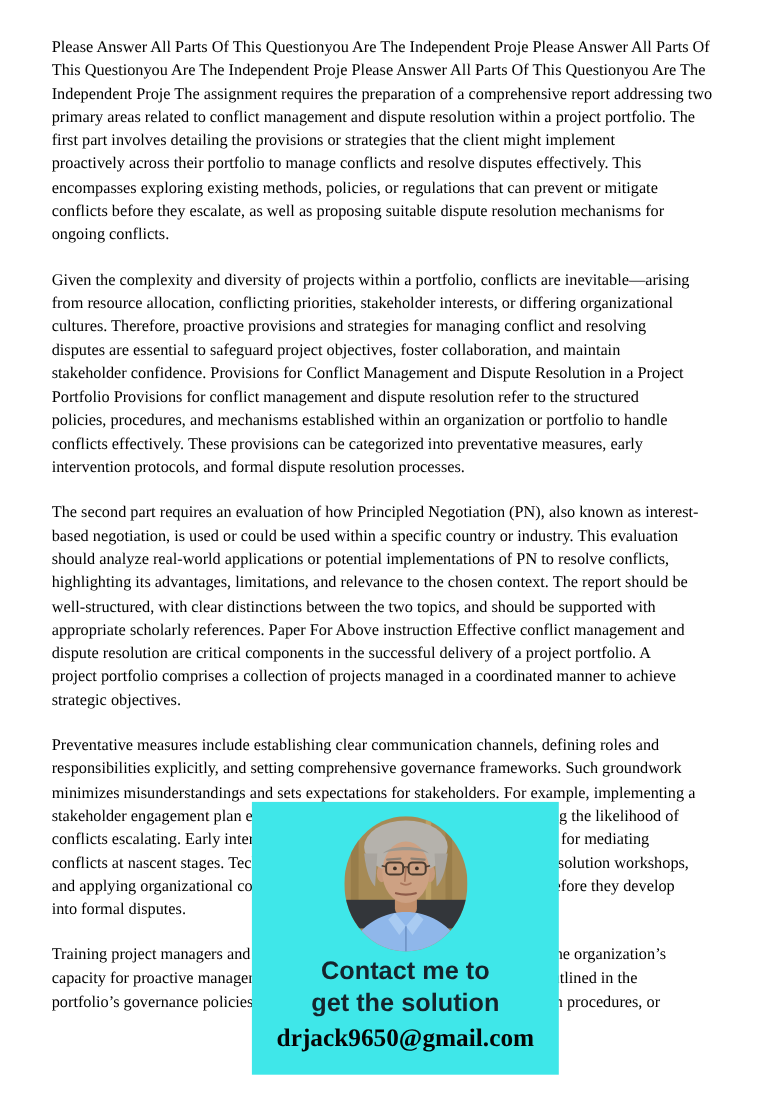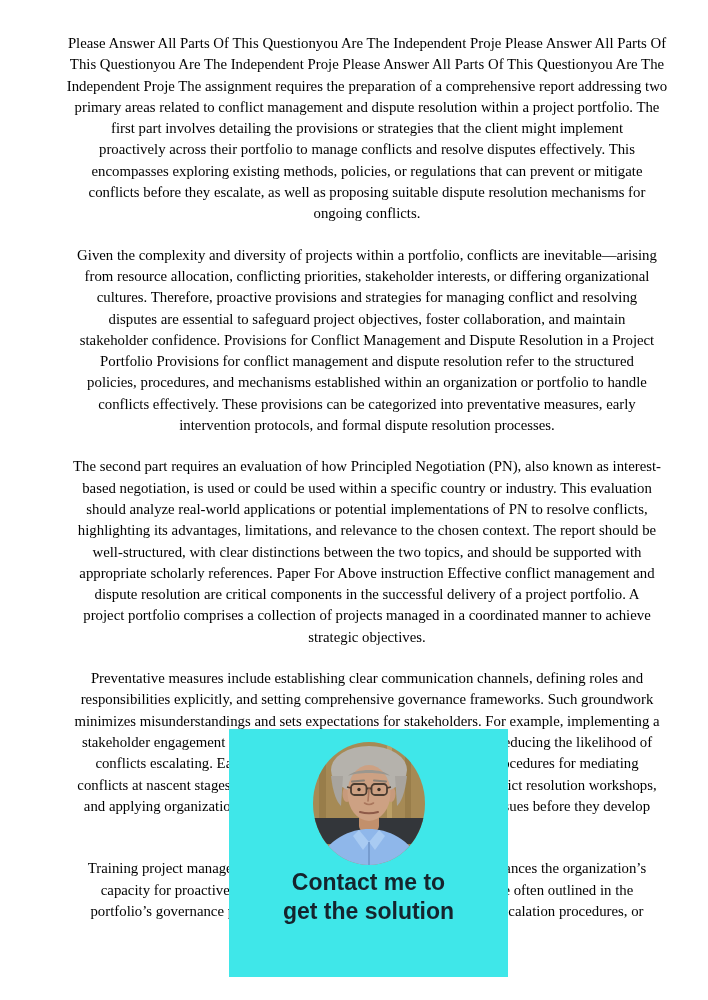--- a/index.html
+++ b/index.html
@@ -17,21 +17,20 @@
     top: 33px;
     width: 640px;
   }
   .para {
     font-family: "Liberation Serif", serif;
     font-size: 14.8px;
     line-height: 21.3px;
     color: #000000;
     white-space: pre;
     margin: 0 0 20px 0;
-    text-align: center;
   }
   .promo-card {
     position: absolute;
     left: 229px;
     top: 729px;
     width: 279px;
     height: 248px;
     background: #3FE7E9;
     display: flex;
     flex-direction: column;
@@ -155,13 +154,14 @@
       <circle cx="46" cy="47.5" r="1.7" fill="#3A2E24"></circle>
       <circle cx="66" cy="47.5" r="1.7" fill="#3A2E24"></circle>
 
       <path d="M56,47 L55,59 M51.5,61 Q56,64 60.5,61" stroke="#A9765C" stroke-width="1.6" fill="none" stroke-linecap="round"></path>
 
       <path d="M47,70 Q56,72.5 65,70" stroke="#8D5A48" stroke-width="2" fill="none" stroke-linecap="round"></path>
     </g>
   </svg>
   <div class="headline">Contact me to
 get the solution</div>
+  <div class="email">drjack9650@gmail.com</div>
 </div>
 
 </body></html>

